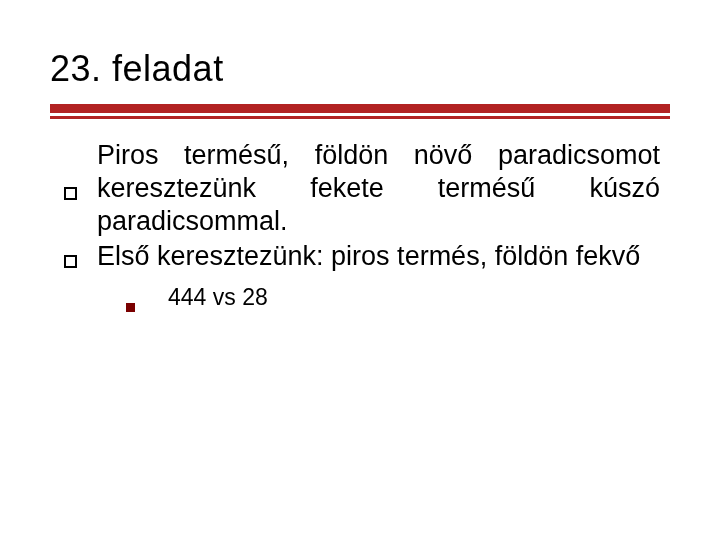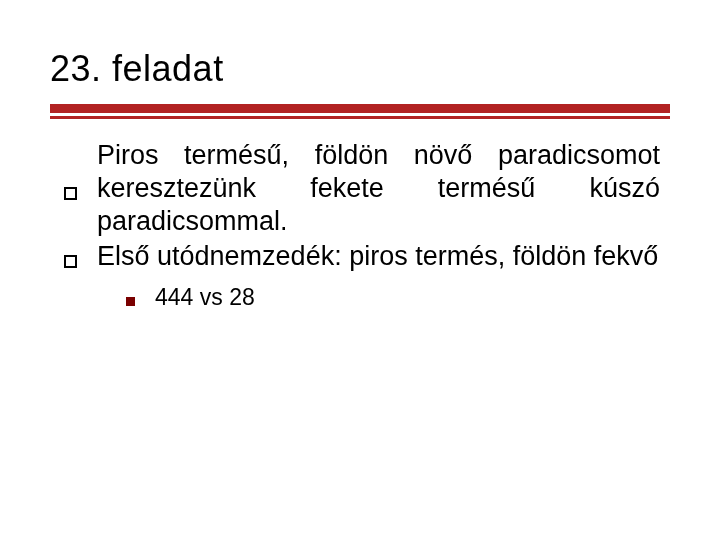--- a/index.html
+++ b/index.html
@@ -38,24 +38,25 @@
   .item-l1 .text {
     flex: 1 1 auto;
     font-size: 27px;
     line-height: 1.22;
     color: #000;
   }
   .justify { text-align: justify; text-align-last: left; }
 
   .item-l2 {
     display: flex;
-    align-items: center;
+    align-items: flex-end;
     margin-left: 62px;
     margin-top: 10px;
     margin-bottom: 16px;
+    gap: 13px;
   }
   .bullet-sq {
     flex: 0 0 auto;
     width: 9px; height: 9px;
     background: #7a0000;
     margin-top: 9px;
     margin-right: 20px;
   }
   .item-l2 .text {
     font-size: 23px;
@@ -77,21 +78,21 @@
 
   <div class="content">
 
     <div class="item-l1">
       <span class="bullet-box"></span>
       <span class="text justify">Piros termésű, földön növő paradicsomot keresztezünk fekete termésű kúszó paradicsommal.</span>
     </div>
 
     <div class="item-l1">
       <span class="bullet-box"></span>
-      <span class="text justify">Első utódnemzedék: piros termés, földön fekvő</span>
+      <span class="text justify">Első keresztezünk: piros termés, földön fekvő</span>
     </div>
 
 
     <div class="item-l2">
       <span class="bullet-sq"></span>
       <span class="text">444 vs 28</span>
     </div>
 
 
   </div>

